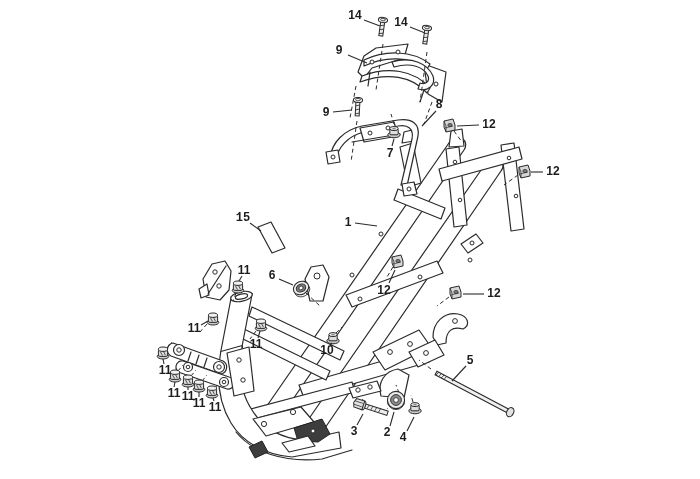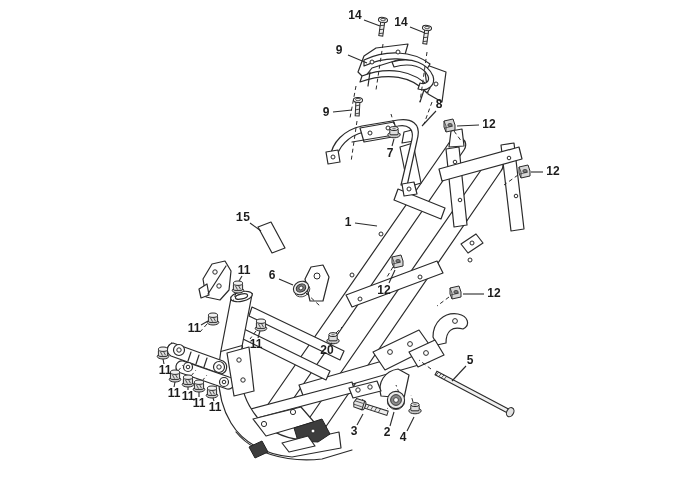--- a/index.html
+++ b/index.html
@@ -356,19 +356,19 @@
       <div class="callout" style="left: 384px; top: 290px;">12</div>
       <div class="callout" style="left: 494px; top: 293px;">12</div>
       <div class="callout" style="left: 244px; top: 270px;">11</div>
       <div class="callout" style="left: 194px; top: 328px;">11</div>
       <div class="callout" style="left: 256px; top: 344px;">11</div>
       <div class="callout" style="left: 165px; top: 370px;">11</div>
       <div class="callout" style="left: 174px; top: 393px;">11</div>
       <div class="callout" style="left: 188px; top: 396px;">11</div>
       <div class="callout" style="left: 199px; top: 403px;">11</div>
       <div class="callout" style="left: 215px; top: 407px;">11</div>
-      <div class="callout" style="left: 327px; top: 350px;">20</div>
+      <div class="callout" style="left: 327px; top: 350px;">10</div>
       <div class="callout" style="left: 470px; top: 360px;">5</div>
       <div class="callout" style="left: 354px; top: 431px;">3</div>
       <div class="callout" style="left: 387px; top: 432px;">2</div>
       <div class="callout" style="left: 403px; top: 437px;">4</div>
     </div>
 </div>
 
 </body></html>

